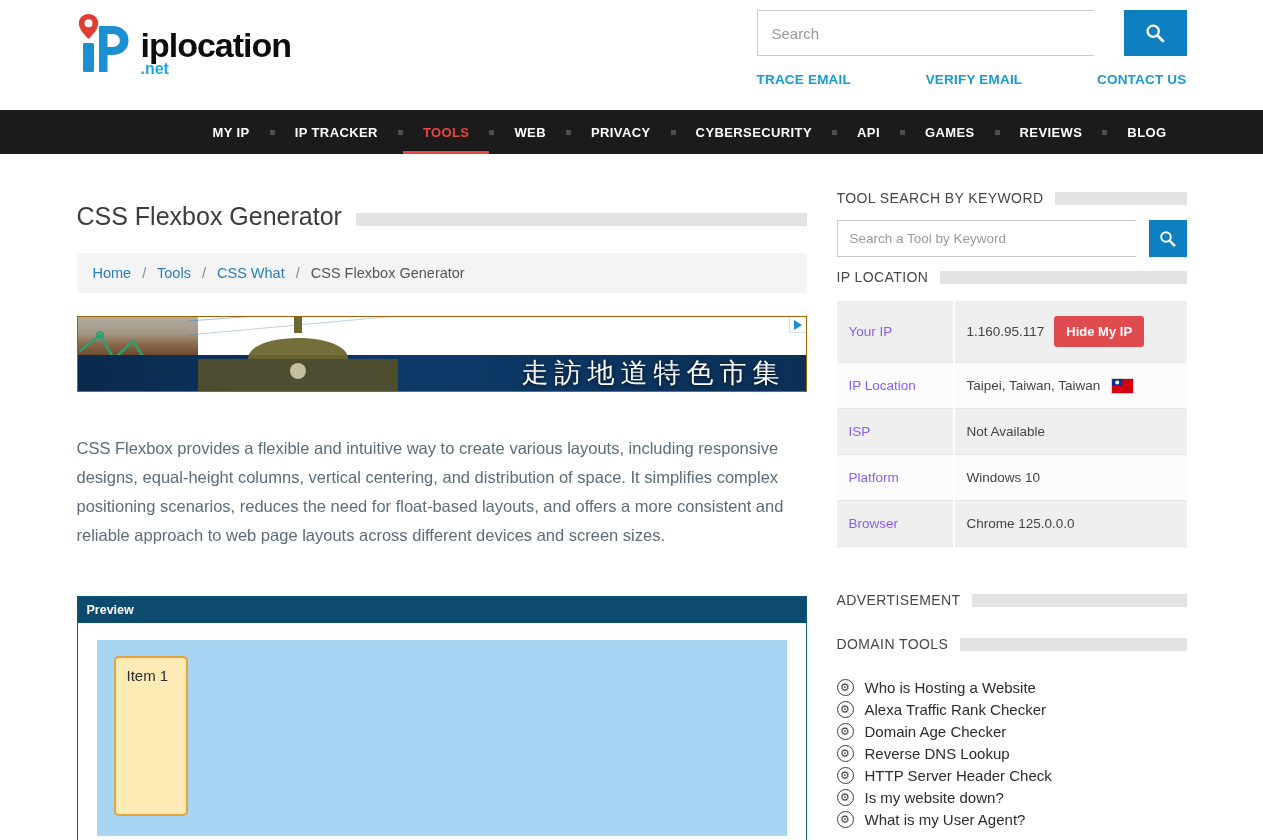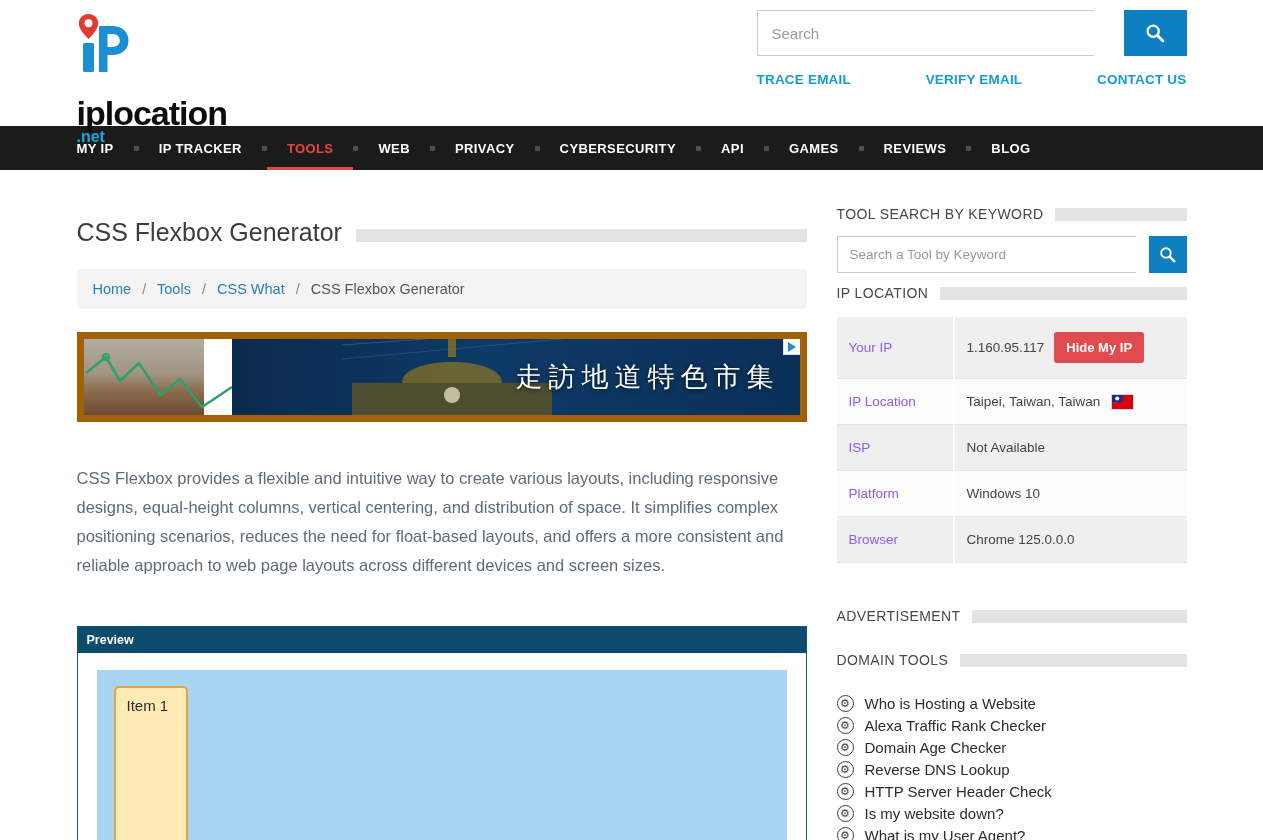--- a/index.html
+++ b/index.html
@@ -4,42 +4,42 @@
 <style>
   * { margin:0; padding:0; box-sizing:border-box; }
   html,body { width:1263px; height:840px; overflow:hidden; background:#fff;
     font-family:"Liberation Sans", sans-serif; }
   a { text-decoration:none; cursor:pointer; }
 
   
   .top-header { height:110px; background:#fff; }
   .header-inner { width:1110px; margin:0 auto; display:flex;
     justify-content:space-between; padding-top:10px; }
-  .logo { display:flex; align-items:flex-start; gap:4px; margin-top:2px;flex-direction:column; }
+  .logo { display:flex; align-items:flex-start; gap:4px; margin-top:2px; }
   .logo-text { display:inline-block; margin-top:14px; }
   .logo-main { font-size:34px; font-weight:bold; color:#0d0d0d; letter-spacing:-1px; }
   .logo-net { display:block; text-align:left; color:#18a8e0; font-size:16px;
     font-weight:bold; margin-top:-5px; }
 
   .header-right { width:430px; }
   .search-box { display:flex; height:46px;gap:30px; }
   .search-box input { flex:1; border:1px solid #ccc; border-right:none;
     padding:0 14px; font-size:15px; color:#555; outline:none;
     font-family:"Liberation Sans", sans-serif; }
   .search-box input::placeholder { color:#9a9a9a; }
   .search-btn { width:63px; background:#0e7fc0; border:none; cursor:pointer;
     display:flex; align-items:center; justify-content:center; }
   .header-links { display:flex; justify-content:space-between; gap:30px; margin-top:16px; }
   .header-links a { color:#169bd5; font-size:13.5px; font-weight:bold;
     letter-spacing:0.2px; }
 
   
   .main-nav { background:#1b1b1b; height:44px; }
-  .nav-inner { width:1110px; margin:16px auto; height:100%; display:flex;
-    align-items:stretch; }
+  .nav-inner { width:1110px; margin:0 auto; height:100%; display:flex;
+    align-items:stretch;justify-content:flex-end; }
   .nav-item { display:flex; align-items:center; padding:0 20px; color:#fff;
     font-size:13px; font-weight:bold; letter-spacing:0.4px; position:relative; }
   .nav-item:first-child { padding-left:0; }
   .nav-item.active { color:#e8473f; }
   .nav-item.active::after { content:""; position:absolute; left:0; right:0;
     bottom:0; height:3px; background:#e8473f; }
   .nav-sep { width:5px; height:5px; background:#4d4d4d; align-self:center; }
 
   
   .content { width:1110px; margin:0 auto; display:flex; gap:30px; padding-top:36px; }
@@ -50,22 +50,22 @@
   .title-row { display:flex; align-items:center; gap:14px; }
   .page-title { font-size:25px; font-weight:400; color:#3c3c3c; white-space:nowrap; }
   .title-bar { flex:1; height:13px; background:#e3e3e3; margin-top:6px; }
 
   .breadcrumb { margin-top:22px; background:#f4f4f4; border-radius:4px;
     padding:12px 16px; font-size:14.5px; color:#555; }
   .crumb-link { color:#2a7fb8; }
   .crumb-sep { color:#888; margin:0 7px; }
   .crumb-current { color:#555; }
 
-  .ad-banner { margin-top:23px; height:90px; border:7px solid #a16207;
-    background:#fff; position:relative; display:flex; overflow:hidden; cursor:pointer; }
+  .ad-banner { margin-top:23px; height:76px; border:1px solid #a16207;
+    background:#fff; position:relative; display:flex; overflow:hidden; cursor:pointer;flex-direction:column; }
   .ad-left { width:120px; height:100%;
     background:linear-gradient(180deg,#b0aca1 0%,#a39683 45%,#8a6a4c 70%,#6e4a33 100%); }
   .ad-gap { width:28px; background:#fff; }
   .ad-chart { position:absolute; left:0; top:0; }
   .ad-right { flex:1; position:relative; display:flex; align-items:center;
     justify-content:flex-end; padding-right:20px;
     background:linear-gradient(90deg,#0a2a4d 0%,#0e3a68 45%,#0a3058 100%); }
   .ad-text { color:#fff; font-size:27px; letter-spacing:6px; z-index:2;
     text-shadow:0 1px 4px rgba(0,0,0,.7); }
   .ad-dome { position:absolute; left:110px; bottom:0; }

